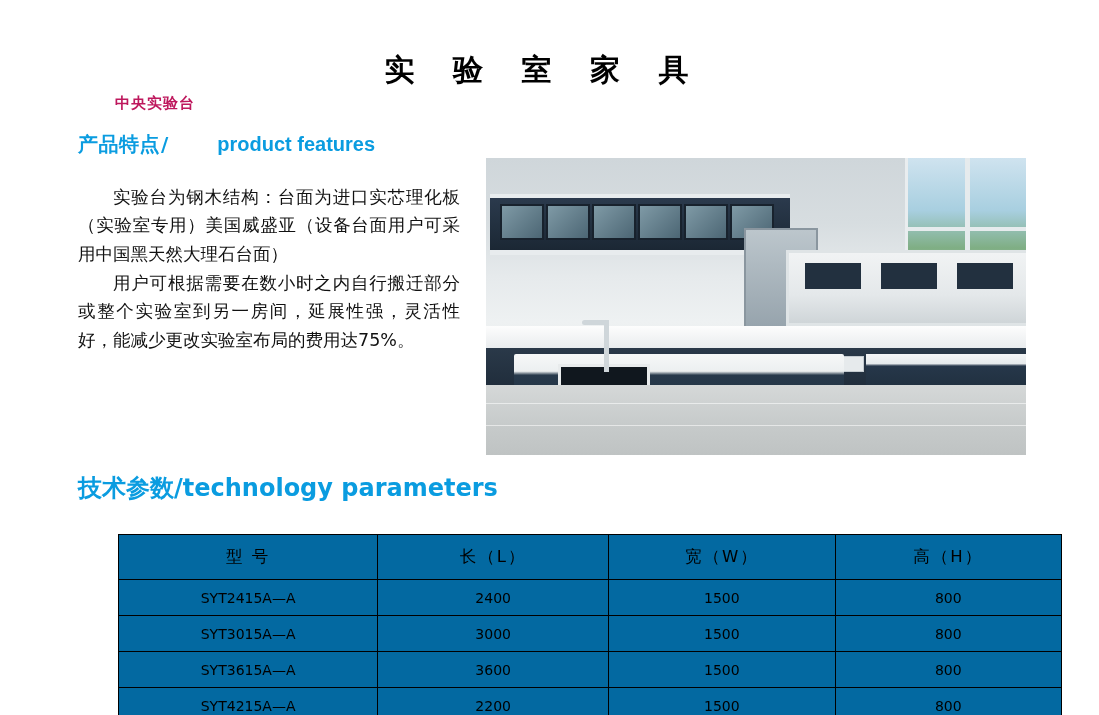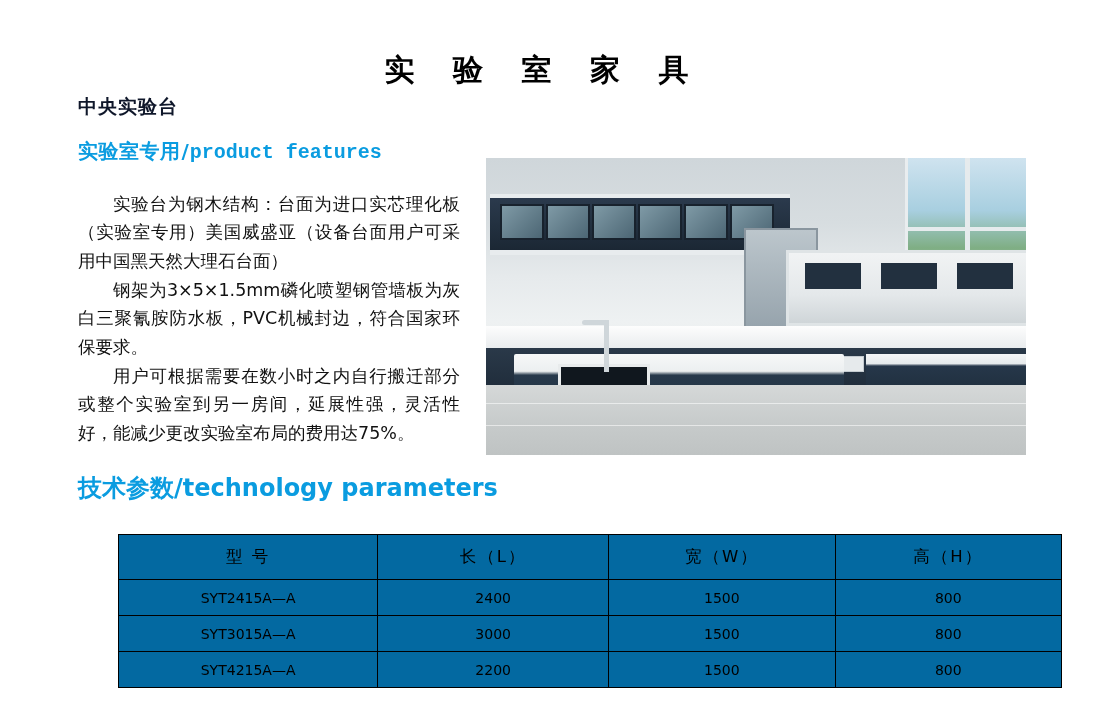--- a/index.html
+++ b/index.html
@@ -31,37 +31,38 @@
   }
 
   
   .left-col {
     position: absolute;
     left: 78px;
     top: 94px;
     width: 382px;
   }
   .subtitle {
-    font-size: 19px;
+    font-size: 15px;
     font-weight: bold;
-    color: #0f172a;
+    color: #be185d;
     letter-spacing: 1px;
     font-family: "DejaVu Sans", "Liberation Sans", sans-serif;
+    margin-left: 37px;
   }
   .section-head {
     margin-top: 18px;
     font-size: 20px;
     font-weight: bold;
     color: #0a9ce0;
     font-family: "DejaVu Sans", "Liberation Sans", sans-serif;
     white-space: nowrap;
   }
   .section-head .cn { letter-spacing: 0.5px; }
   .section-head .sep { padding: 0 1px; }
-  .section-head .en { font-family: Liberation Mono, monospace; }
+  .section-head .en { font-family: Liberation Sans, sans-serif; margin-left: 48px; }
 
   .body-text {
     margin-top: 25px;
     font-size: 17.5px;
     line-height: 1.62;
     color: #111;
     text-align: justify;
     font-family: "DejaVu Sans", "Liberation Sans", sans-serif;
   }
   .body-text p {
@@ -232,26 +233,25 @@
 </style>
 </head>
 <body>
 
 <div class="page-title">实 验 室 家 具</div>
 
 <div class="left-col">
   <div class="subtitle">中央实验台</div>
 
   <div class="section-head">
-    <span class="cn">实验室专用</span><span class="sep">/</span><span class="en">product features</span>
+    <span class="cn">产品特点</span><span class="sep">/</span><span class="en">product features</span>
   </div>
 
   <div class="body-text">
     <p>实验台为钢木结构：台面为进口实芯理化板（实验室专用）美国威盛亚（设备台面用户可采用中国黑天然大理石台面）</p>
-    <p>钢架为3×5×1.5mm磷化喷塑钢管墙板为灰白三聚氰胺防水板，PVC机械封边，符合国家环保要求。</p>
     <p>用户可根据需要在数小时之内自行搬迁部分或整个实验室到另一房间，延展性强，灵活性好，能减少更改实验室布局的费用达75%。</p>
   </div>
 </div>
 
 <div class="photo-wrap">
   <div class="photo">
     <div class="win"></div>
 
     <div class="cab-row">
       <div class="glass" style="left:10px"></div>
@@ -317,19 +317,25 @@
       <td>1500</td>
       <td>800</td>
     </tr>
     <tr>
       <td>SYT3015A—A</td>
       <td>3000</td>
       <td>1500</td>
       <td>800</td>
     </tr>
     <tr>
+      <td>SYT3615A—A</td>
+      <td>3600</td>
+      <td>1500</td>
+      <td>800</td>
+    </tr>
+    <tr>
       <td>SYT4215A—A</td>
       <td>2200</td>
       <td>1500</td>
       <td>800</td>
     </tr>
   </tbody>
 </table>
 
 </body></html>

